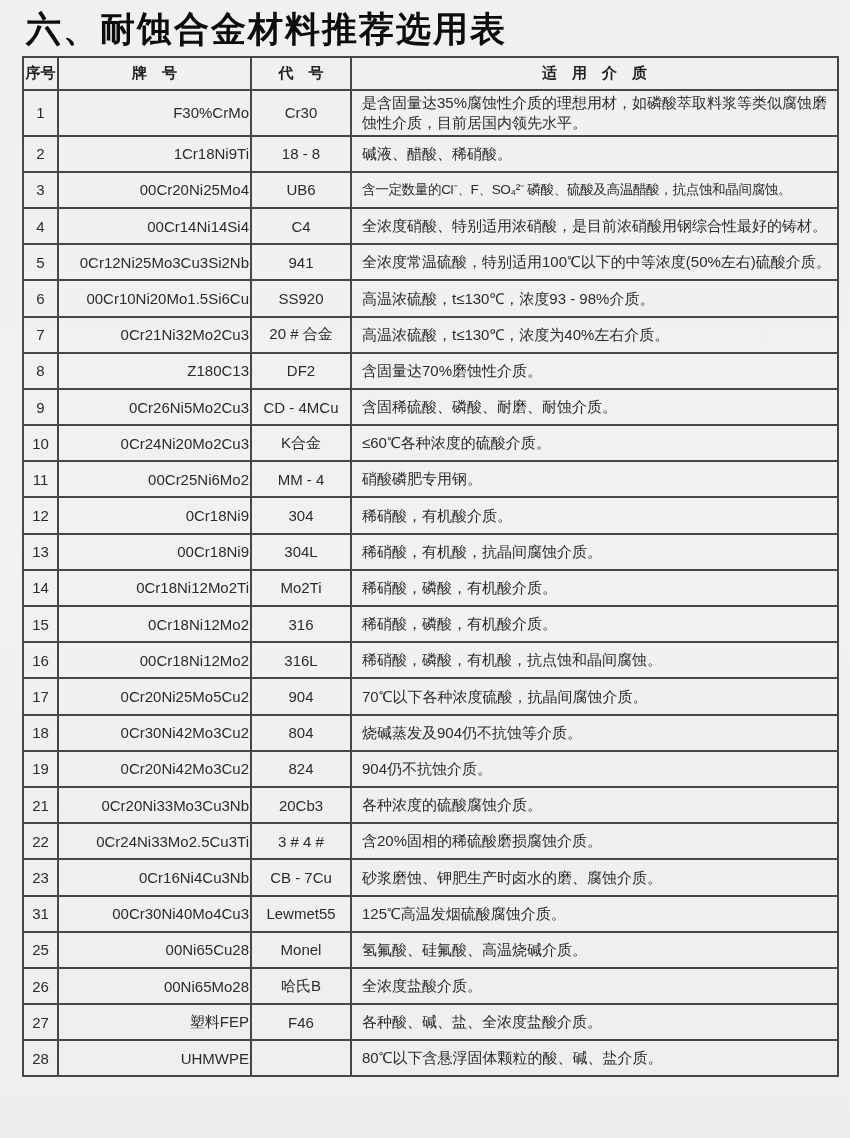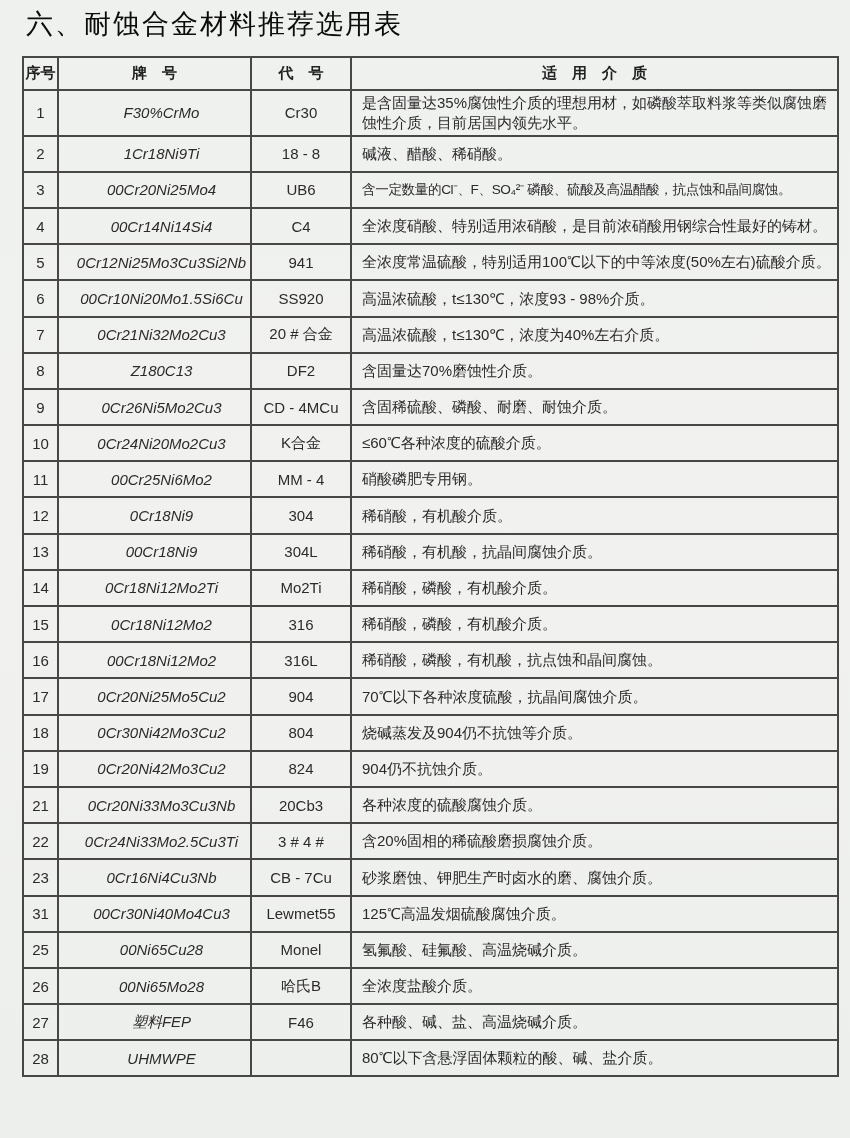--- a/index.html
+++ b/index.html
@@ -16,22 +16,22 @@
   .page {
     position: relative;
     width: 850px;
     height: 1138px;
     background: linear-gradient(180deg, #eff1ef 0%, #f1f2f0 50%, #edefed 100%);
   }
   .page-title {
     position: absolute;
     left: 26px;
     top: 6px;
-    font-size: 27px;
-    font-weight: 400;
+    font-size: 35px;
+    font-weight: 700;
     letter-spacing: 2px;
     color: #0c0c0c;
   }
   table.materials {
     position: absolute;
     left: 22px;
     top: 56px;
     width: 815px;
     border-collapse: collapse;
     table-layout: fixed;
@@ -50,21 +50,21 @@
     font-weight: 600;
     color: #222;
     text-align: center;
     white-space: nowrap;
   }
   td {
     font-size: 15px;
     color: #2b2b2b;
   }
   .c-no   { text-align: center; }
-  .c-grade{ text-align: center; padding-left: 15px; white-space: nowrap; font-style: italic; }
+  .c-grade{ text-align: right; padding-left: 15px; white-space: nowrap; }
   .c-code { text-align: center; white-space: nowrap; }
   .c-medium {
     text-align: left;
     padding: 2px 4px 2px 10px;
     line-height: 1.32;
     margin-left: 12px;
   }
   
   tbody tr:nth-child(3) .c-medium { font-size: 13.6px; letter-spacing: -0.4px; }
 </style>
@@ -264,21 +264,21 @@
     <td class="c-no">26</td>
     <td class="c-grade">00Ni65Mo28</td>
     <td class="c-code">哈氏B</td>
     <td class="c-medium">全浓度盐酸介质。</td>
   </tr>
 
   <tr>
     <td class="c-no">27</td>
     <td class="c-grade">塑料FEP</td>
     <td class="c-code">F46</td>
-    <td class="c-medium">各种酸、碱、盐、高温烧碱介质。</td>
+    <td class="c-medium">各种酸、碱、盐、全浓度盐酸介质。</td>
   </tr>
 
   <tr>
     <td class="c-no">28</td>
     <td class="c-grade">UHMWPE</td>
     <td class="c-code"></td>
     <td class="c-medium">80℃以下含悬浮固体颗粒的酸、碱、盐介质。</td>
   </tr>
 </tbody>
   </table>

